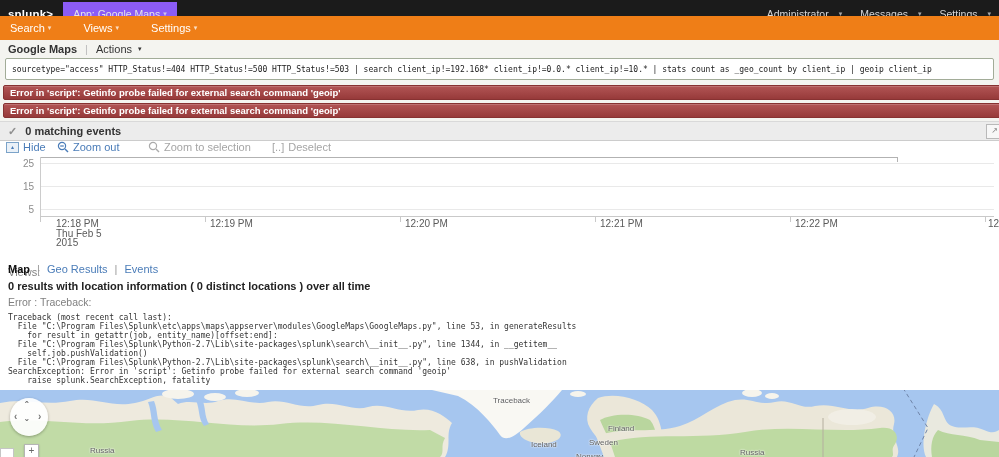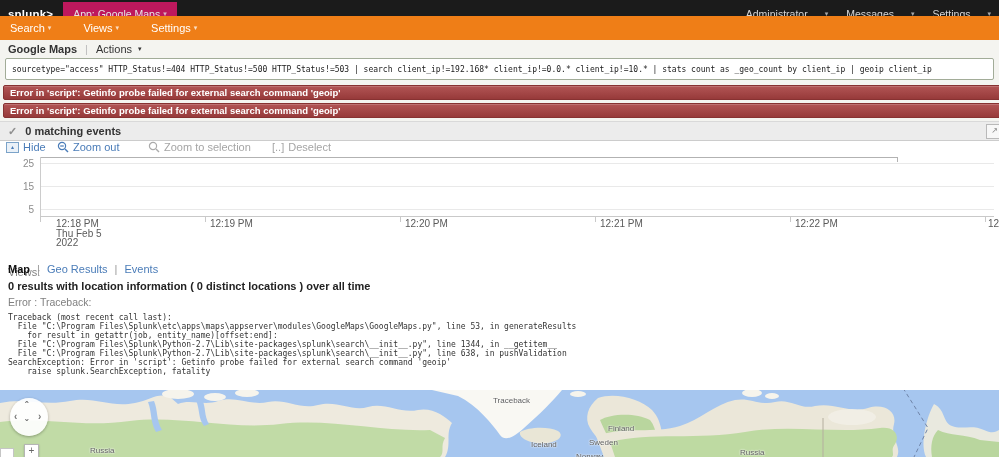--- a/index.html
+++ b/index.html
@@ -3,24 +3,24 @@
 <meta charset="utf-8">
 <style>
   html,body{margin:0;padding:0;background:#fff;}
   .screen{position:relative;width:999px;height:457px;overflow:hidden;background:#fff;
           font-family:"Liberation Sans",sans-serif;}
   .abs{position:absolute;}
   
   .topbar{position:absolute;left:0;top:0;width:999px;height:28px;background:#1b1b1b;
           display:flex;align-items:center;font-size:10.5px;color:#d6d6d6;}
   .logo{font-weight:bold;font-size:11.5px;color:#fff;margin-left:8px;letter-spacing:.2px;}
-  .appmenu{height:16px;display:flex;align-items:center;background:#be185d;color:#e4e4e4;
+  .appmenu{height:16px;display:flex;align-items:center;background:#8b5cf6;color:#e4e4e4;
            padding:4px 10px;margin-left:10px;cursor:pointer;}
   .topbar-right{margin-left:auto;display:flex;gap:18px;margin-right:8px;}
-  .topmenu{cursor:pointer;display:flex;align-items:center;gap:14px;}
+  .topmenu{cursor:pointer;display:flex;align-items:center;gap:7px;}
   .caret{font-size:7px;opacity:.75;margin-left:3px;}
   
   .appbar{position:absolute;left:0;top:16px;width:999px;height:24px;background:#ef7e17;
           display:flex;align-items:center;color:#fff;font-size:11px;}
   .appbar .menu{margin-left:10px;padding:0 14px 0 0;cursor:pointer;display:flex;align-items:center;}
   .appbar .menu+.menu{margin-left:18px;}
   
   .upper-bg{position:absolute;left:0;top:40px;width:999px;height:81px;background:#f4f4f0;}
   .crumbrow{position:absolute;left:8px;top:43px;font-size:11px;color:#333;display:flex;gap:8px;align-items:center;}
   .crumbrow .sep{color:#bbb;}
@@ -177,21 +177,21 @@
     <div class="xtick" style="left:40px;"></div>
     <div class="xtick" style="left:205px;"></div>
     <div class="xtick" style="left:400px;"></div>
     <div class="xtick" style="left:595px;"></div>
     <div class="xtick" style="left:790px;"></div>
     <div class="xtick" style="left:985px;"></div>
 
     <div class="xlab" style="left:56px;">
       <div>12:18 PM</div>
       <div>Thu Feb 5</div>
-      <div>2022</div>
+      <div>2015</div>
     </div>
     <span class="xlab" style="left:210px;">12:19 PM</span>
     <span class="xlab" style="left:405px;">12:20 PM</span>
     <span class="xlab" style="left:600px;">12:21 PM</span>
     <span class="xlab" style="left:795px;">12:22 PM</span>
     <span class="xlab" style="left:988px;">12:23 PM</span>
   </div>
 
   <div class="views-label">Views:</div>
   <div class="views-links">
@@ -203,20 +203,21 @@
   </div>
 
   <div class="results">0 results with location information ( 0 distinct locations ) over all time</div>
   <div class="errlabel">Error : Traceback:</div>
 
   <div class="traceback">
     <div>Traceback (most recent call last):</div>
     <div>  File "C:\Program Files\Splunk\etc\apps\maps\appserver\modules\GoogleMaps\GoogleMaps.py", line 53, in generateResults</div>
     <div>    for result in getattr(job, entity_name)[offset:end]:</div>
     <div>  File "C:\Program Files\Splunk\Python-2.7\Lib\site-packages\splunk\search\__init__.py", line 1344, in __getitem__</div>
+    <div>    self.job.pushValidation()</div>
     <div>  File "C:\Program Files\Splunk\Python-2.7\Lib\site-packages\splunk\search\__init__.py", line 638, in pushValidation</div>
     <div>SearchException: Error in 'script': Getinfo probe failed for external search command 'geoip'</div>
     <div>    raise splunk.SearchException, fatality</div>
   </div>
 
   <div class="map">
     <svg width="999" height="67" viewBox="0 0 999 67">
       <rect width="999" height="67" fill="#a6c6ef"></rect>
 
       <path d="M0,13 C25,8 45,16 70,11 C95,6 110,18 135,13 C150,10 158,2 170,7 L178,14 C190,9 205,16 218,11 C235,5 250,16 268,12 C285,8 300,20 318,15 C338,10 352,22 368,17 C385,12 400,24 418,20 C432,17 445,26 452,33 C445,44 452,55 445,67 L0,67 Z" fill="#eeeade"></path>

